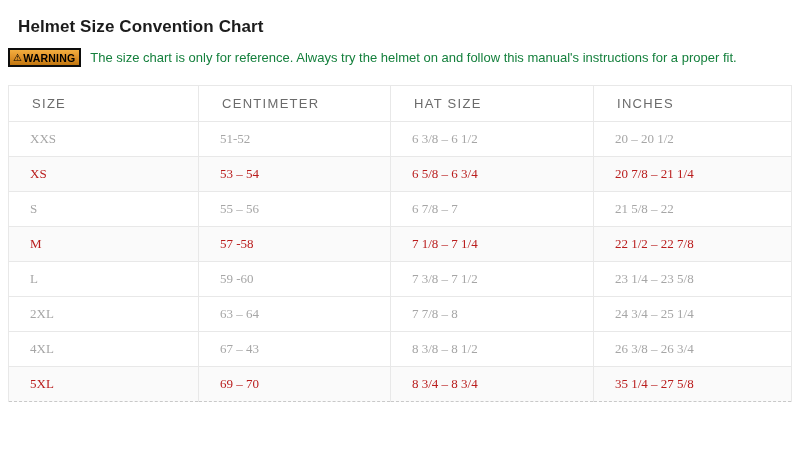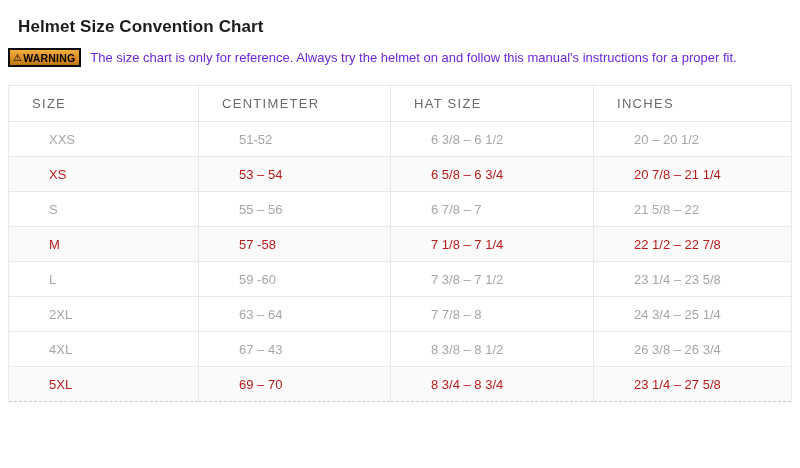--- a/index.html
+++ b/index.html
@@ -45,21 +45,21 @@
     color: #000000;
     letter-spacing: 0.2px;
     white-space: nowrap;
   }
   .warning-badge .tri {
     font-size: 10px;
     line-height: 10px;
     font-weight: 400;
   }
   .warning-text {
-    color: #6d28d9;
+    color: #15803d;
     font-size: 13px;
     white-space: nowrap;
   }
 
   table.size-table {
     margin-top: 18px;
     border-collapse: collapse;
     table-layout: fixed;
     width: 783px;
     background: #ffffff;
@@ -76,25 +76,26 @@
     height: 36px;
     font-size: 13px;
     font-weight: 400;
     color: #6b6b6b;
     letter-spacing: 1.3px;
     background: #ffffff;
     white-space: nowrap;
   }
   .size-table td {
     border: 1px solid #e8e8e8;
-    padding: 8px 8px 8px 40px;
+    padding: 8px 8px 8px 21px;
     height: 35px;
     font-size: 13px;
     color: #a6a6a6;
     white-space: nowrap;
+    font-family: Liberation Serif, serif;
   }
   .size-table tr.alt td {
     background: #fafafa;
     color: #b91c1c;
   }
   .size-table tbody tr:last-child td {
     border-bottom: 1px dashed #c9c9c9;
   }
 </style>
 </head>
@@ -167,18 +168,18 @@
         <tr>
     <td>4XL</td>
     <td>67 – 43</td>
     <td>8 3/8 – 8 1/2</td>
     <td>26 3/8 – 26 3/4</td>
   </tr>
         <tr class="alt">
     <td>5XL</td>
     <td>69 – 70</td>
     <td>8 3/4 – 8 3/4</td>
-    <td>23 1/4 – 27 5/8</td>
+    <td>35 1/4 – 27 5/8</td>
   </tr>
       </tbody>
   </table>
 
 </main>
 
 </body></html>

